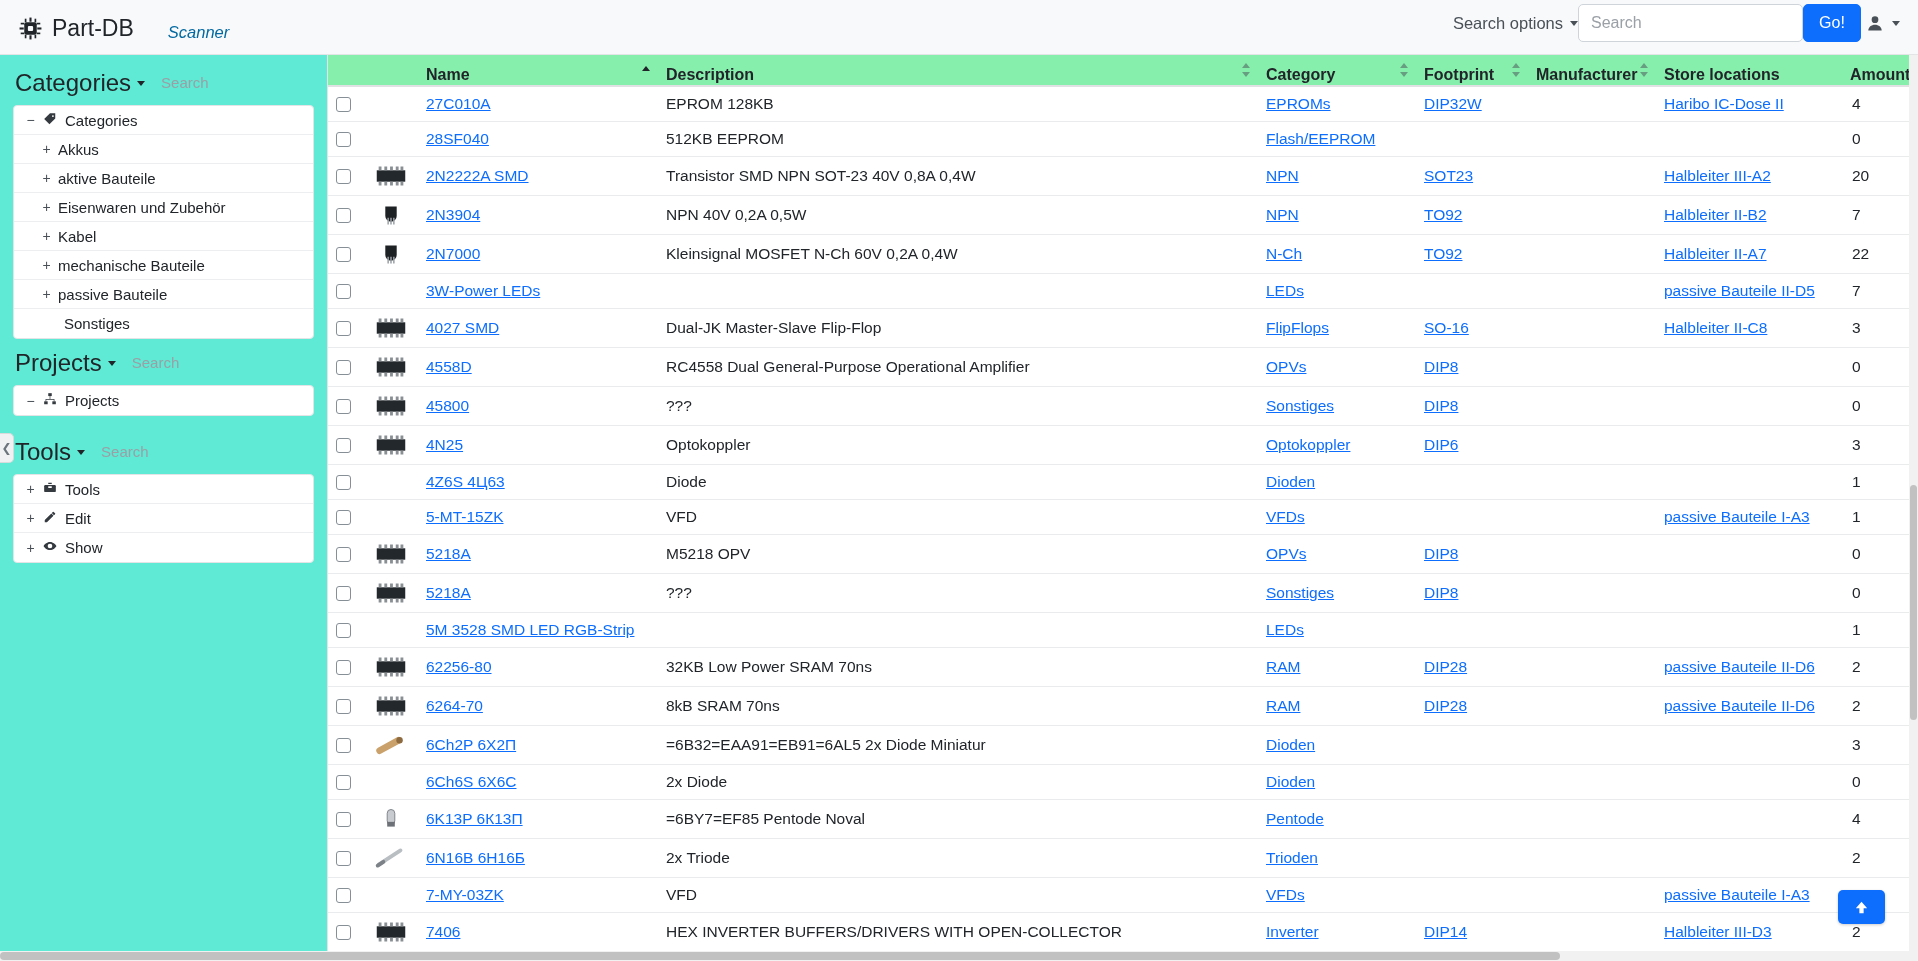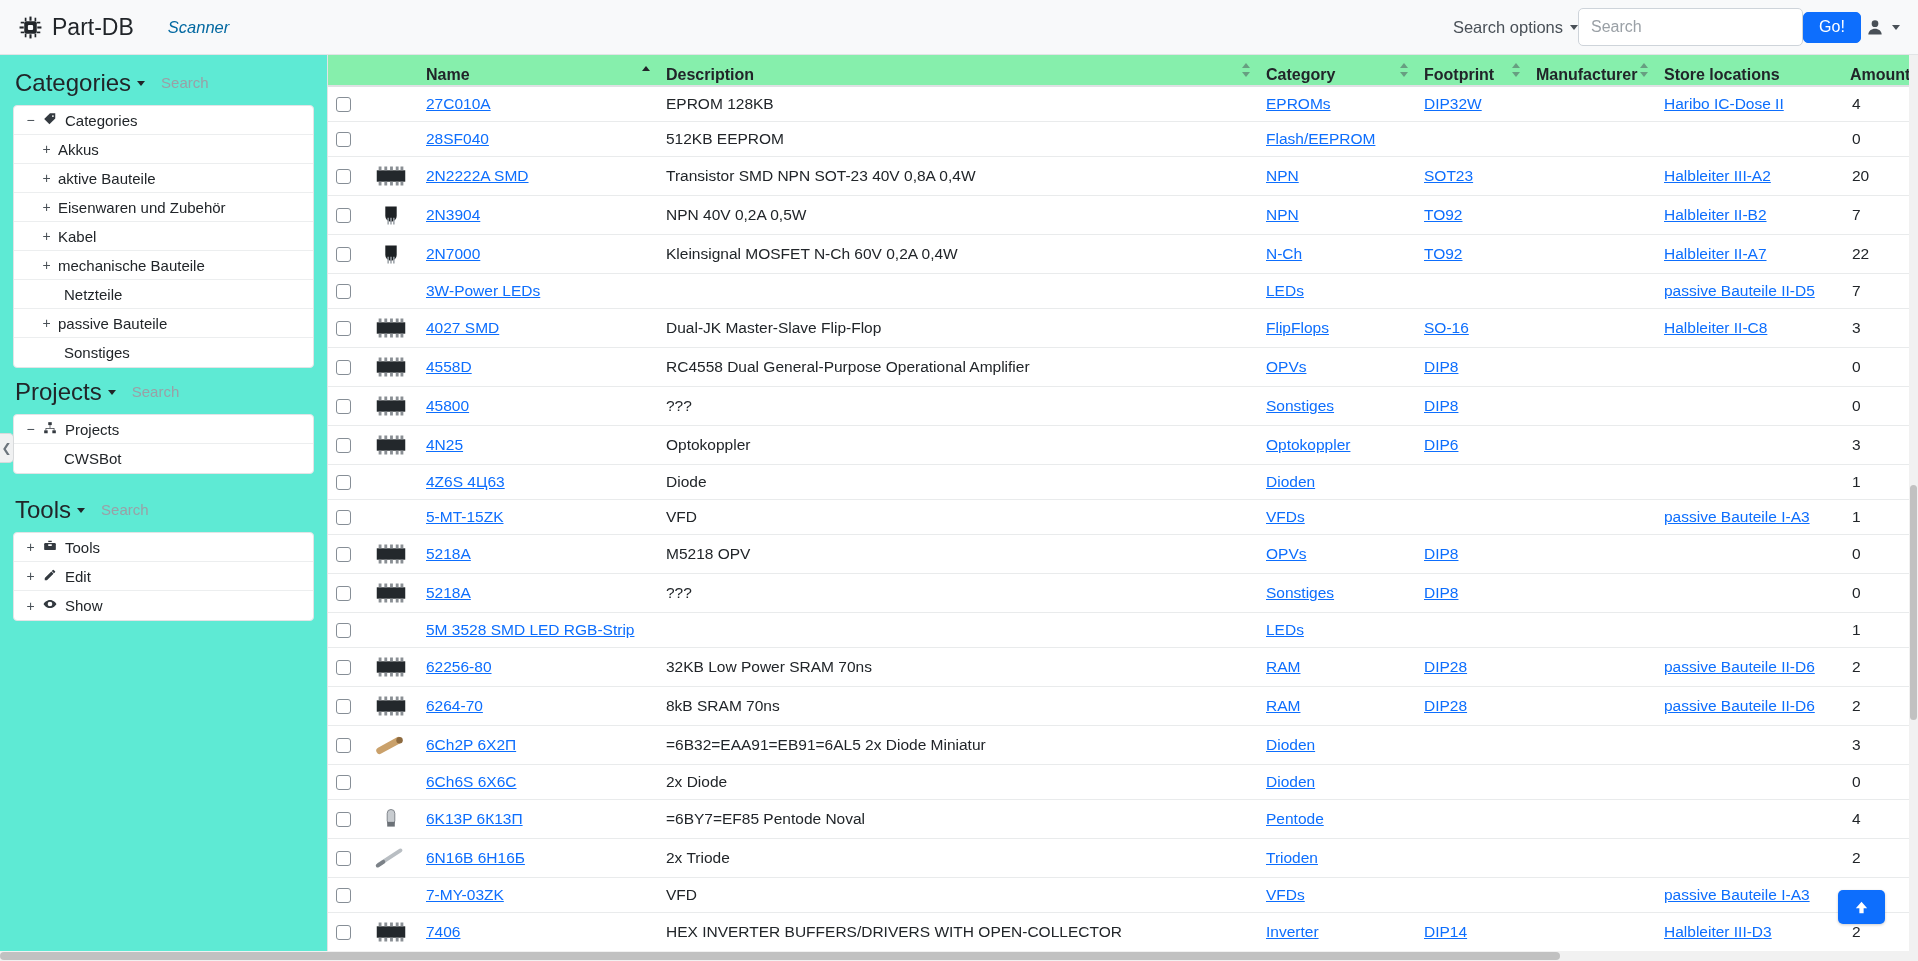--- a/index.html
+++ b/index.html
@@ -13,22 +13,22 @@
     background: #fff;
   }
   a { color: #0d6efd; text-decoration: underline; cursor: pointer; }
 
   
   .navbar {
     height: 55px;
     background: #f8f9fa;
     border-bottom: 1px solid #e2e4e6;
     display: flex;
-    align-items: center;
-    padding: 4px 18px;
+    align-items: flex-end;
+    padding: 12px 18px;
     position: relative;
   }
   .brand {
     display: flex; align-items: center; gap: 9px;
     font-size: 23px; color: #212529; font-weight: 400;
     text-decoration: none;
   }
   .brand-icon { width: 25px; height: 25px; display: block; }
   .nav-link-scanner {
     margin-left: 34px;
@@ -57,21 +57,21 @@
     border: 1px solid #ced4da;
     border-radius: 5px;
     padding: 0 12px;
     font-size: 16px;
     color: #212529;
     background: #fff;
     outline: none;
   }
   .search-box::placeholder { color: #9aa0a6; }
   .btn-go {
-    height: 31px;
+    height: 38px;
     min-width: 58px;
     background: #0d6efd;
     color: #fff;
     border: 1px solid #0d6efd;
     border-radius: 5px;
     font-size: 16px;
     cursor: pointer;
     padding: 0 14px;
   }
   .user-menu {
@@ -367,23 +367,20 @@
           <span>Eisenwaren und Zubehör</span>
         </div>
         <div class="tree-row indent-1">
           <span class="tw">+</span>
           <span>Kabel</span>
         </div>
         <div class="tree-row indent-1">
           <span class="tw">+</span>
           <span>mechanische Bauteile</span>
         </div>
-        <div class="tree-row indent-2b">
-          <span>Netzteile</span>
-        </div>
         <div class="tree-row indent-1">
           <span class="tw">+</span>
           <span>passive Bauteile</span>
         </div>
         <div class="tree-row indent-2b">
           <span>Sonstiges</span>
         </div>
       </div>
     </section>
 
@@ -400,23 +397,20 @@
           <span class="tw">−</span>
           <span class="ticon">
             <svg viewBox="0 0 24 24" width="14" height="14" fill="#343a40">
                 <rect x="9" y="2" width="6" height="5"></rect>
                 <rect x="2" y="16" width="6" height="5"></rect>
                 <rect x="16" y="16" width="6" height="5"></rect>
                 <path d="M11.4 7h1.2v5h-1.2zM5 12h14v1.2H5zM4.4 12h1.2v4.2H4.4zM18.4 12h1.2v4.2h-1.2z"></path>
               </svg>
           </span>
           <span>Projects</span>
-        </div>
-        <div class="tree-row indent-2b">
-          <span>CWSBot</span>
         </div>
       </div>
     </section>
 
     <section class="panel" style="margin-top:20px;">
       <div class="panel-head">
         <span class="panel-title">
           <span>Tools</span>
           <span class="caret-down"></span>
         </span>

